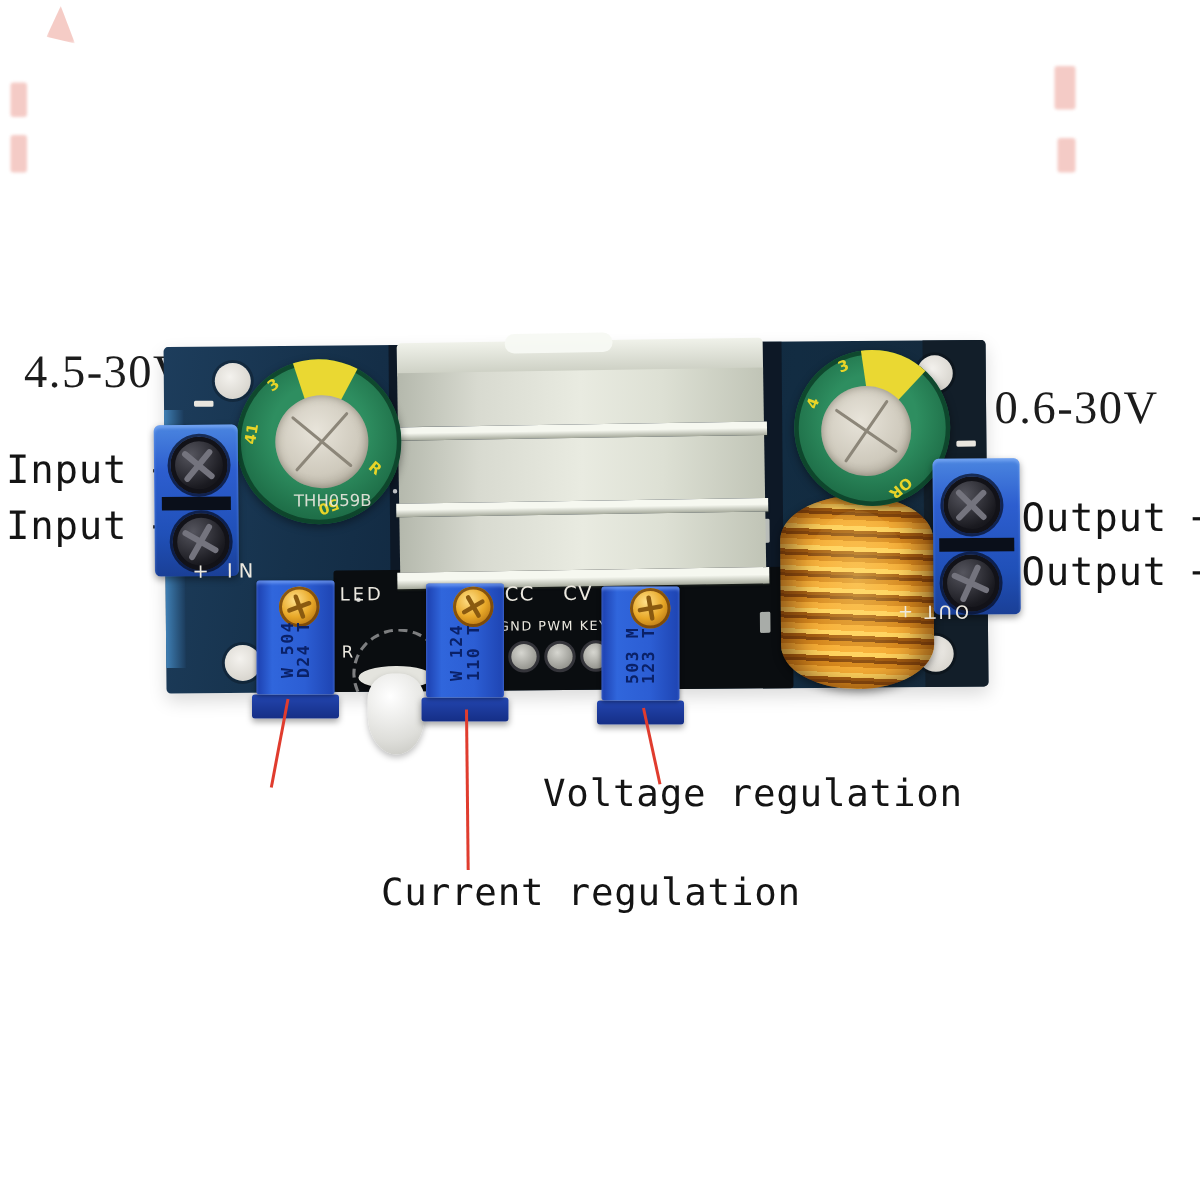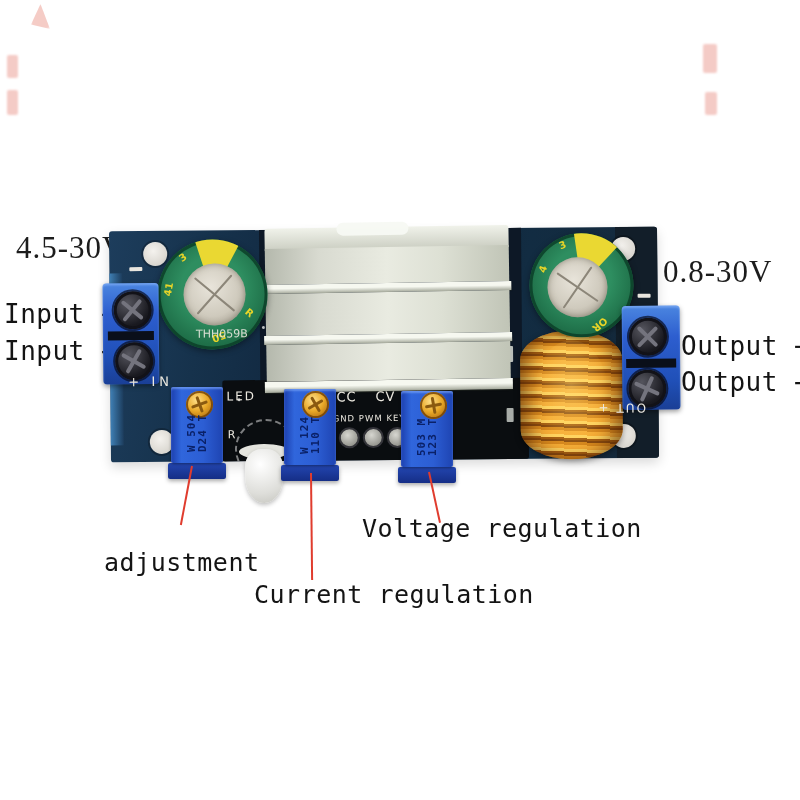--- a/index.html
+++ b/index.html
@@ -101,21 +101,21 @@
 
 <div class="stage">
 
   <div class="abs wm" style="left:31px;top:4px;width:19px;height:25px;clip-path:polygon(50% 0,100% 100%,0 82%);"></div>
   <div class="abs wm" style="left:7px;top:55px;width:11px;height:23px;"></div>
   <div class="abs wm" style="left:7px;top:90px;width:11px;height:25px;"></div>
   <div class="abs wm" style="left:703px;top:44px;width:14px;height:29px;"></div>
   <div class="abs wm" style="left:705px;top:92px;width:12px;height:23px;"></div>
 
   <div class="abs serif-label" style="left:16px;top:230px;">4.5-30V</div>
-  <div class="abs serif-label" style="left:663px;top:254px;">0.8-30V</div>
+  <div class="abs serif-label" style="left:663px;top:254px;">0.6-30V</div>
 
   <div class="abs mono-label io-label" style="left:4px;top:299px;">Input −</div>
   <div class="abs mono-label io-label" style="left:4px;top:336px;">Input +</div>
   <div class="abs mono-label io-label" style="left:681px;top:331px;">Output −</div>
   <div class="abs mono-label io-label" style="left:681px;top:367px;">Output +</div>
 
   <div class="abs board">
 
     <div class="abs dark-under-hs"></div>
     <div class="abs dark-right"></div>
@@ -255,17 +255,16 @@
         <span>503 M</span>
         <span>123 T</span>
       </div>
     </div>
   </div>
 
   <div class="abs arrow" style="left:191px;top:466px;height:60px;transform:rotate(10.7deg);"></div>
   <div class="abs arrow" style="left:310px;top:473px;height:107px;transform:rotate(-0.6deg);"></div>
   <div class="abs arrow" style="left:428px;top:472px;height:52px;transform:rotate(-12.2deg);"></div>
 
-  <div class="abs mono-label" style="left:104px;top:548px;">adjustment</div>
   <div class="abs mono-label" style="left:254px;top:580px;">Current regulation</div>
   <div class="abs mono-label" style="left:362px;top:514px;">Voltage regulation</div>
 
 </div>
 
 </body></html>

